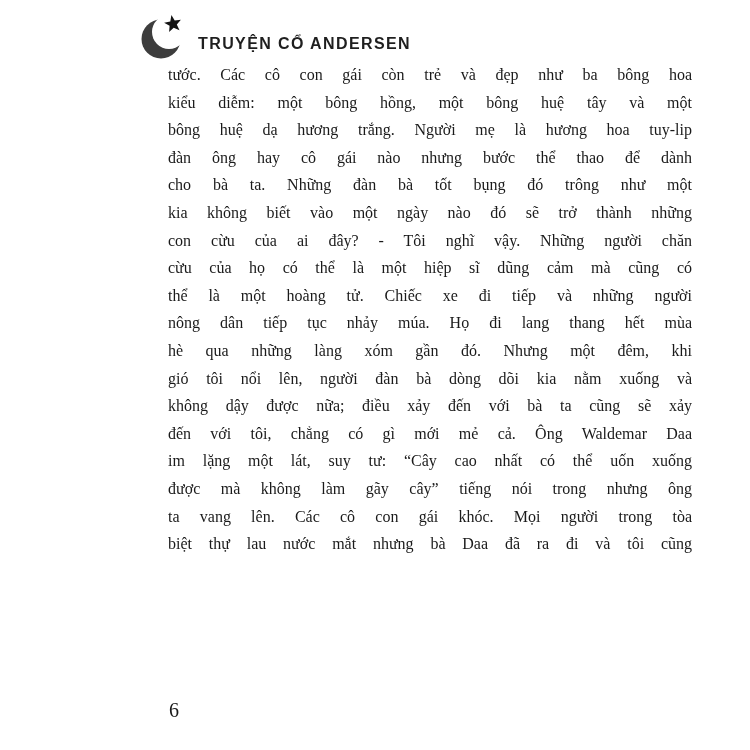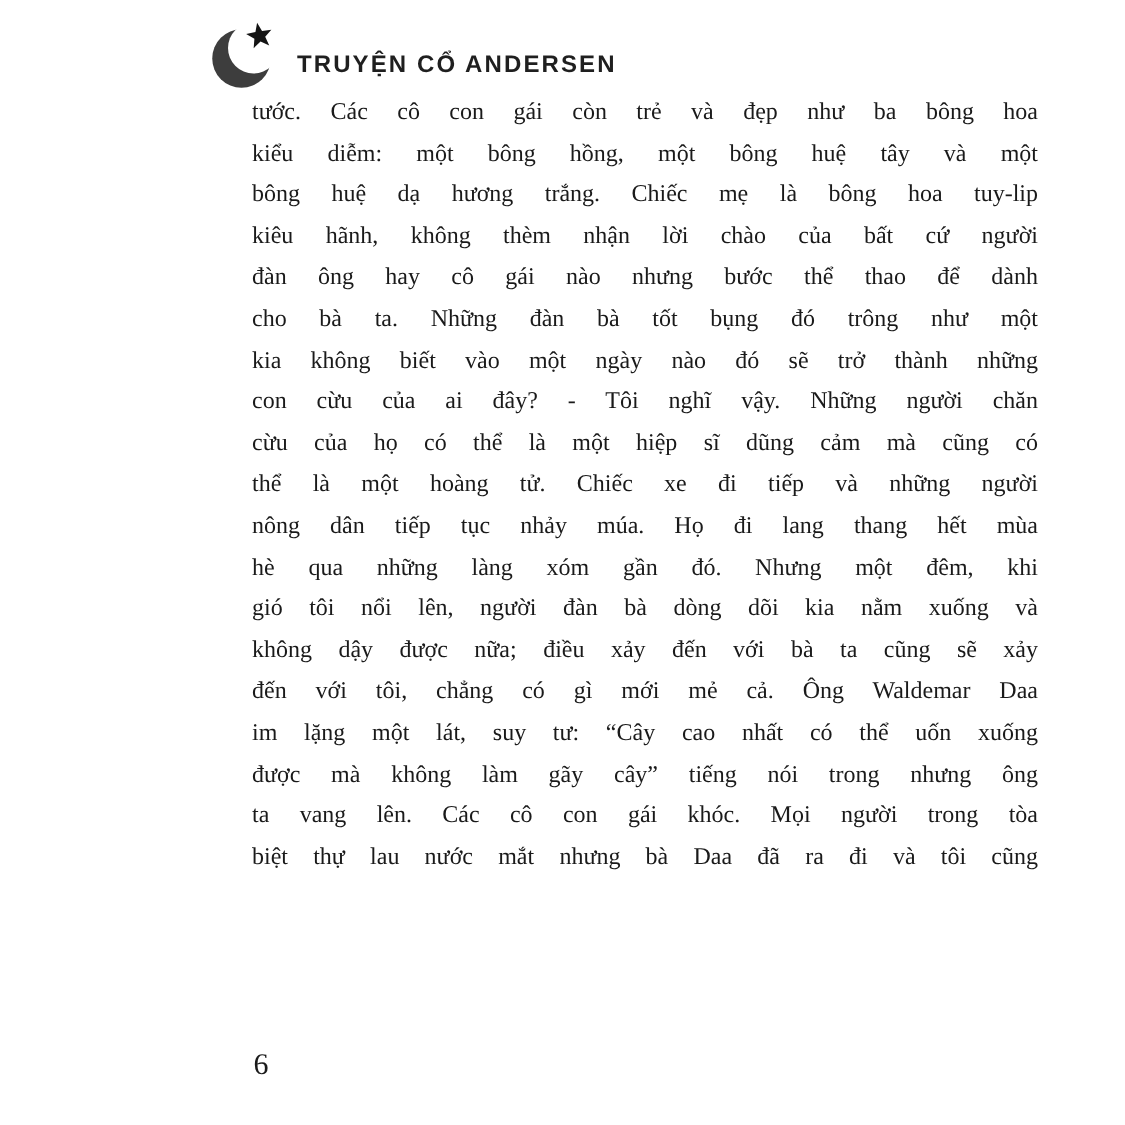--- a/index.html
+++ b/index.html
@@ -86,22 +86,21 @@
         <polygon fill="#141414" points="35.4,3.1 38.7,8.6 44.9,7.8 40.8,12.5 43.5,18.3 37.7,15.7 33.1,20.1 33.6,13.8 28.1,10.7 34.3,9.4"></polygon>
       </svg>
     </span>
     <span class="title">TRUYỆN CỔ ANDERSEN</span>
   </div>
 
   <div class="body-text">
     <div class="paragraph">
       <div class="line">tước. Các cô con gái còn trẻ và đẹp như ba bông hoa</div>
       <div class="line">kiểu diễm: một bông hồng, một bông huệ tây và một</div>
-      <div class="line">bông huệ dạ hương trắng. Chiếc mẹ là bông hoa tuy-lip</div>
-      <div class="line">kiêu hãnh, không thèm nhận lời chào của bất cứ người</div>
+      <div class="line">bông huệ dạ hương trắng. Người mẹ là hương hoa tuy-lip</div>
       <div class="line">đàn ông hay cô gái nào nhưng bước thể thao để dành</div>
       <div class="line">cho bà ta. Những đàn bà tốt bụng đó trông như một</div>
       <div class="line">kia không biết vào một ngày nào đó sẽ trở thành những</div>
       <div class="line">con cừu của ai đây? - Tôi nghĩ vậy. Những người chăn</div>
       <div class="line">cừu của họ có thể là một hiệp sĩ dũng cảm mà cũng có</div>
       <div class="line">thể là một hoàng tử. Chiếc xe đi tiếp và những người</div>
       <div class="line">nông dân tiếp tục nhảy múa. Họ đi lang thang hết mùa</div>
       <div class="line">hè qua những làng xóm gần đó. Nhưng một đêm, khi</div>
       <div class="line">gió tôi nổi lên, người đàn bà dòng dõi kia nằm xuống và</div>
       <div class="line">không dậy được nữa; điều xảy đến với bà ta cũng sẽ xảy</div>

